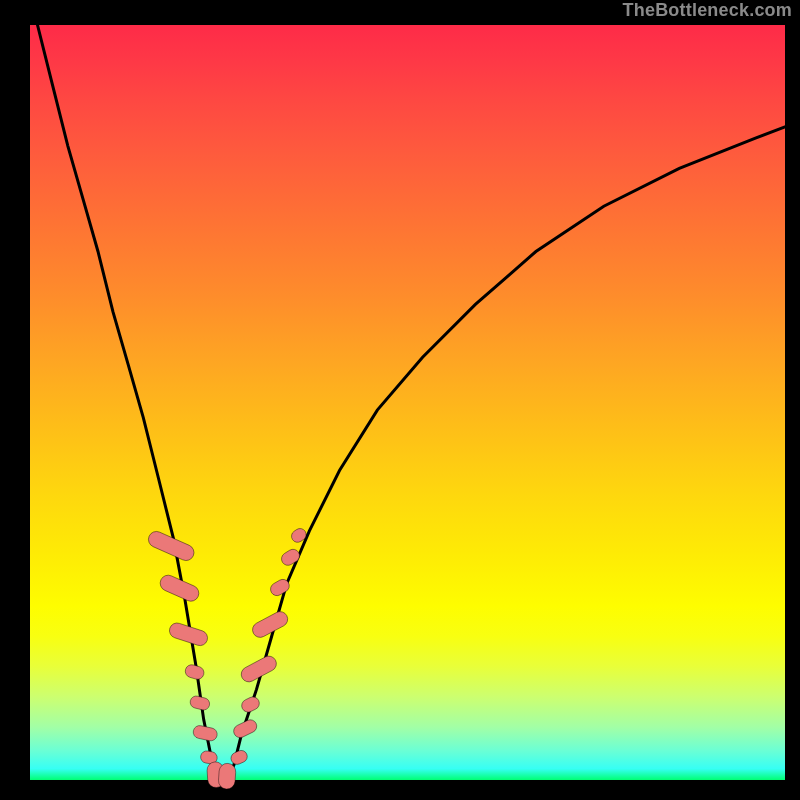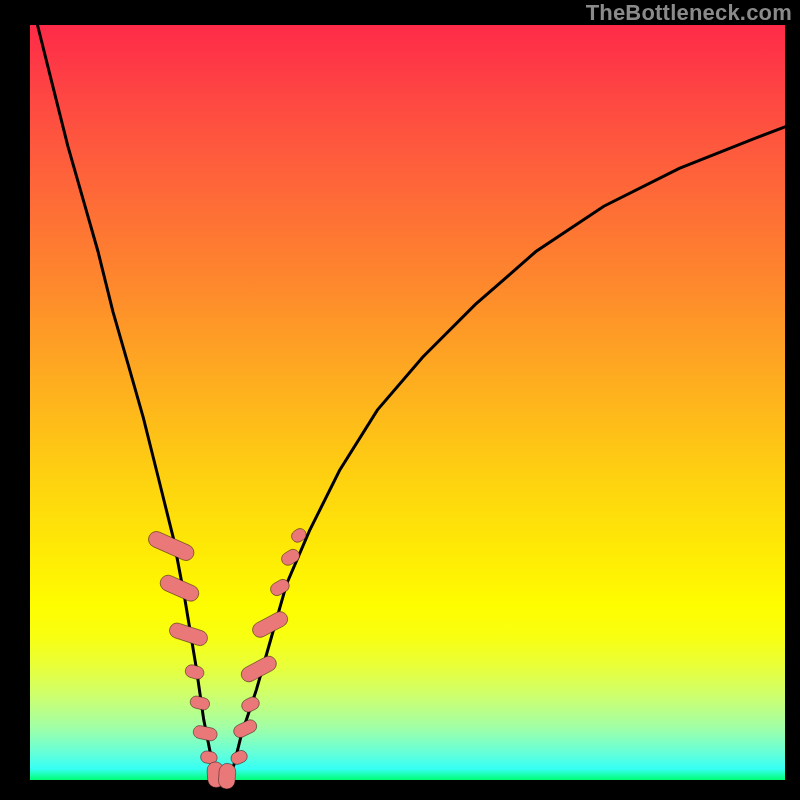--- a/index.html
+++ b/index.html
@@ -40,21 +40,21 @@
       #6dffd3 96%,
       #37fff4 98.5%,
       #00ff73 100%
     );
   }
   .watermark {
     position: absolute;
     top: 0px;
     right: 8px;
     font-family: Arial, Helvetica, sans-serif;
-    font-size: 22px;
+    font-size: 18px;
     font-weight: bold;
     color: #8a8a8a;
     letter-spacing: 0.2px;
     user-select: none;
   }
   svg.curve {
     position: absolute;
     left: 0;
     top: 0;
     width: 755px;

